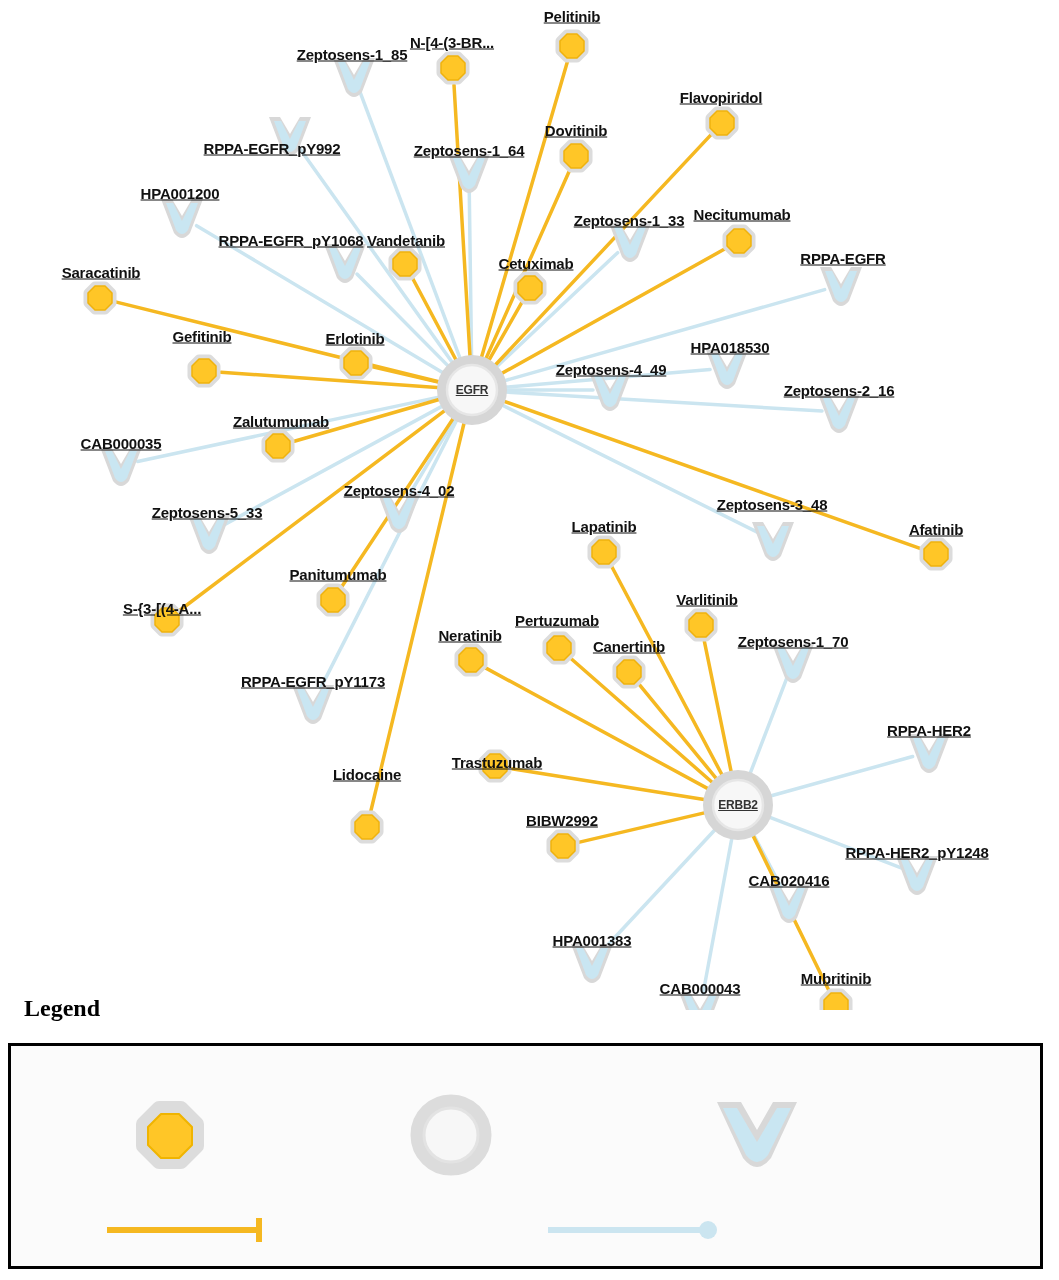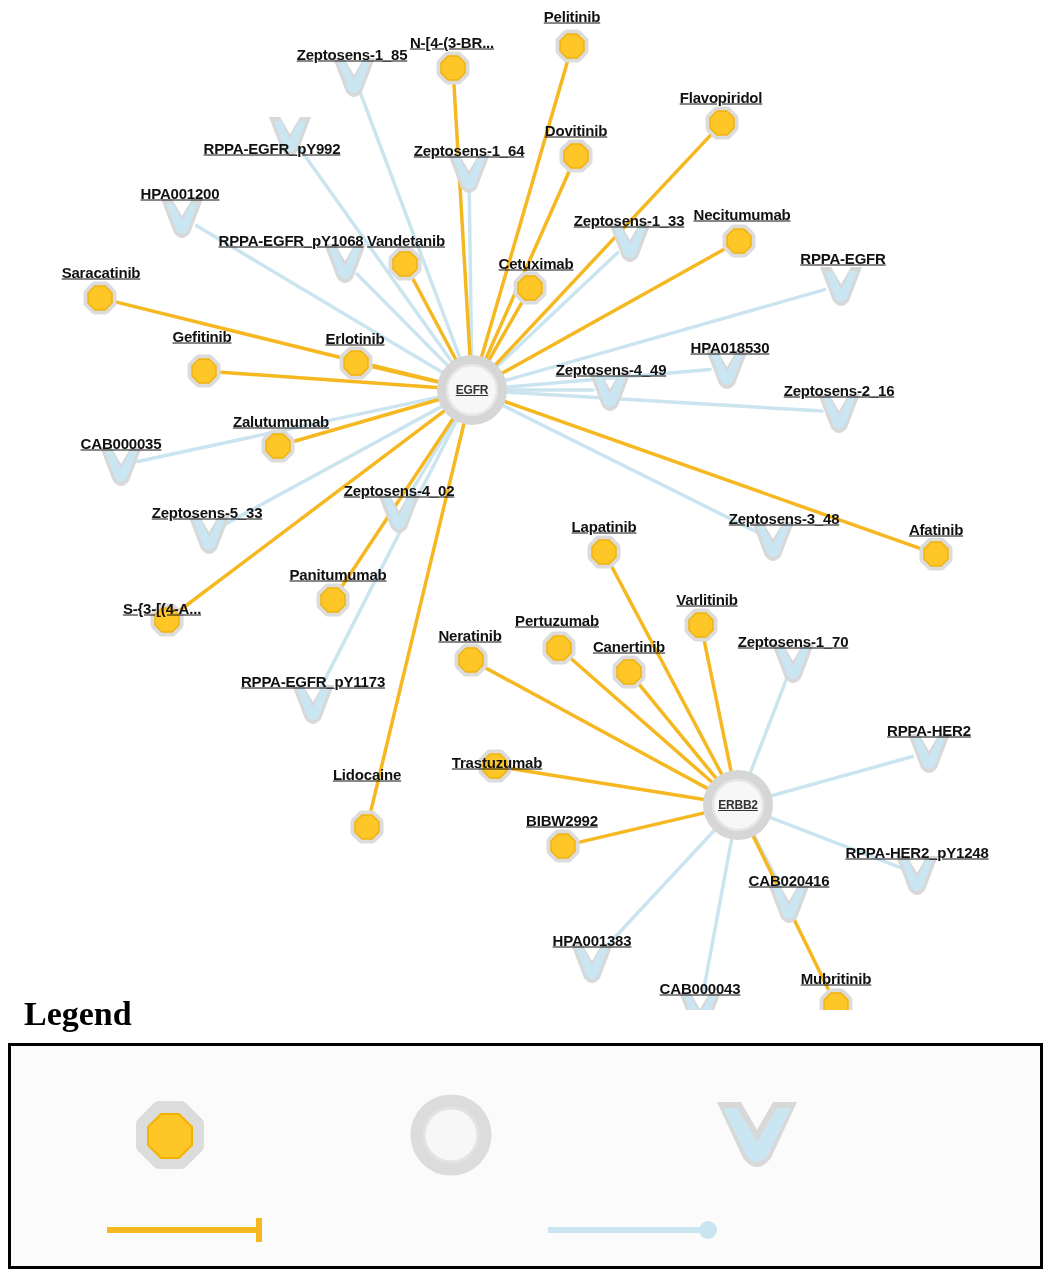--- a/index.html
+++ b/index.html
@@ -40,21 +40,21 @@
   .gene-label {
     font-size: 12px;
     font-weight: bold;
     color: #333333;
   }
   .legend-title {
     position: absolute;
     left: 24px;
     top: 995px;
     font-family: "Liberation Serif", serif;
-    font-size: 34px;
+    font-size: 24px;
     font-weight: bold;
     color: #000;
     text-align: center;
   }
   .legend-box {
     position: absolute;
     left: 8px;
     top: 1043px;
     width: 1035px;
     height: 226px;
@@ -307,21 +307,21 @@
     <div class="node-label" style="left: 180px; top: 193px;">HPA001200</div>
     <div class="node-label" style="left: 629px; top: 220px;">Zeptosens-1_33</div>
     <div class="node-label" style="left: 291px; top: 240px;">RPPA-EGFR_pY1068</div>
     <div class="node-label" style="left: 843px; top: 258px;">RPPA-EGFR</div>
     <div class="node-label" style="left: 726px; top: 347px; padding-left: 8px;">HPA018530</div>
     <div class="node-label" style="left: 611px; top: 369px;">Zeptosens-4_49</div>
     <div class="node-label" style="left: 839px; top: 390px;">Zeptosens-2_16</div>
     <div class="node-label" style="left: 121px; top: 443px;">CAB000035</div>
     <div class="node-label" style="left: 399px; top: 490px;">Zeptosens-4_02</div>
     <div class="node-label" style="left: 207px; top: 512px;">Zeptosens-5_33</div>
-    <div class="node-label" style="left: 772px; top: 518px; margin-left: 12px;">Zeptosens-3_48</div>
+    <div class="node-label" style="left: 772px; top: 504px;">Zeptosens-3_48</div>
     <div class="node-label" style="left: 793px; top: 641px;">Zeptosens-1_70</div>
     <div class="node-label" style="left: 313px; top: 681px;">RPPA-EGFR_pY1173</div>
     <div class="node-label" style="left: 929px; top: 730px;">RPPA-HER2</div>
     <div class="node-label" style="left: 917px; top: 852px;">RPPA-HER2_pY1248</div>
     <div class="node-label" style="left: 789px; top: 880px;">CAB020416</div>
     <div class="node-label" style="left: 592px; top: 940px;">HPA001383</div>
     <div class="node-label" style="left: 700px; top: 988px;">CAB000043</div>
     <div class="node-label" style="left: 572px; top: 16px;">Pelitinib</div>
     <div class="node-label" style="left: 452px; top: 42px;">N-[4-(3-BR...</div>
     <div class="node-label" style="left: 721px; top: 97px;">Flavopiridol</div>

